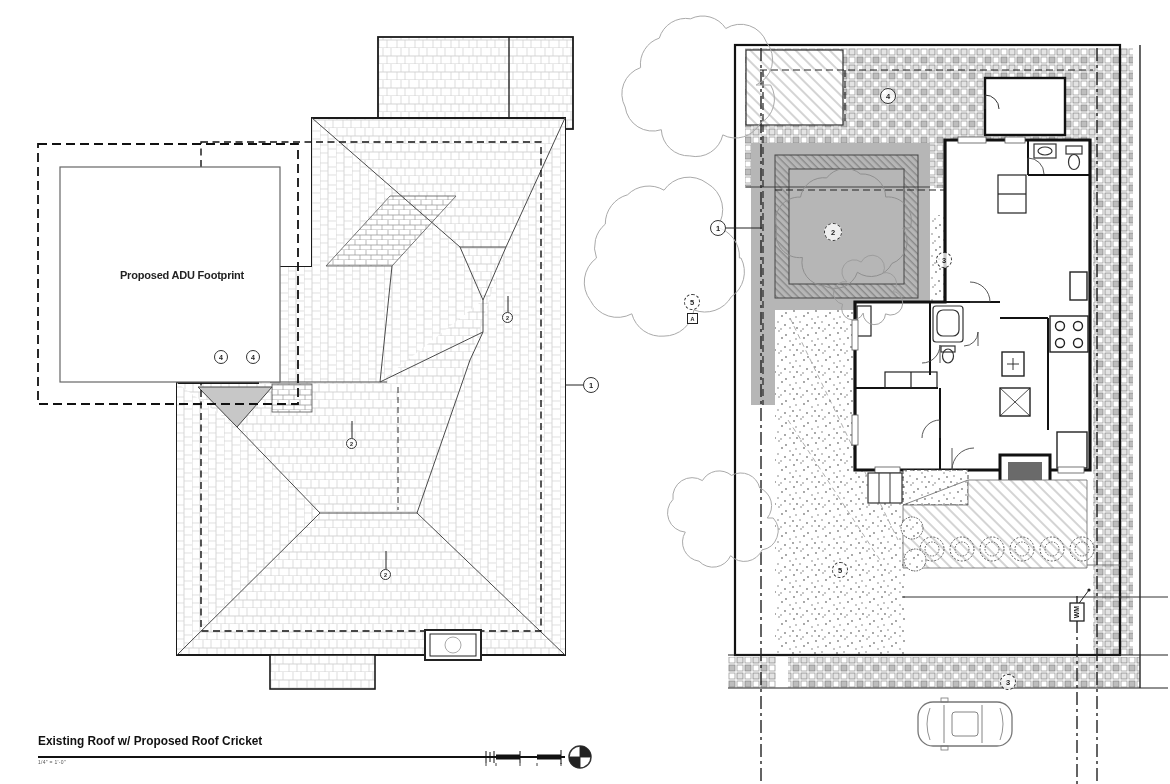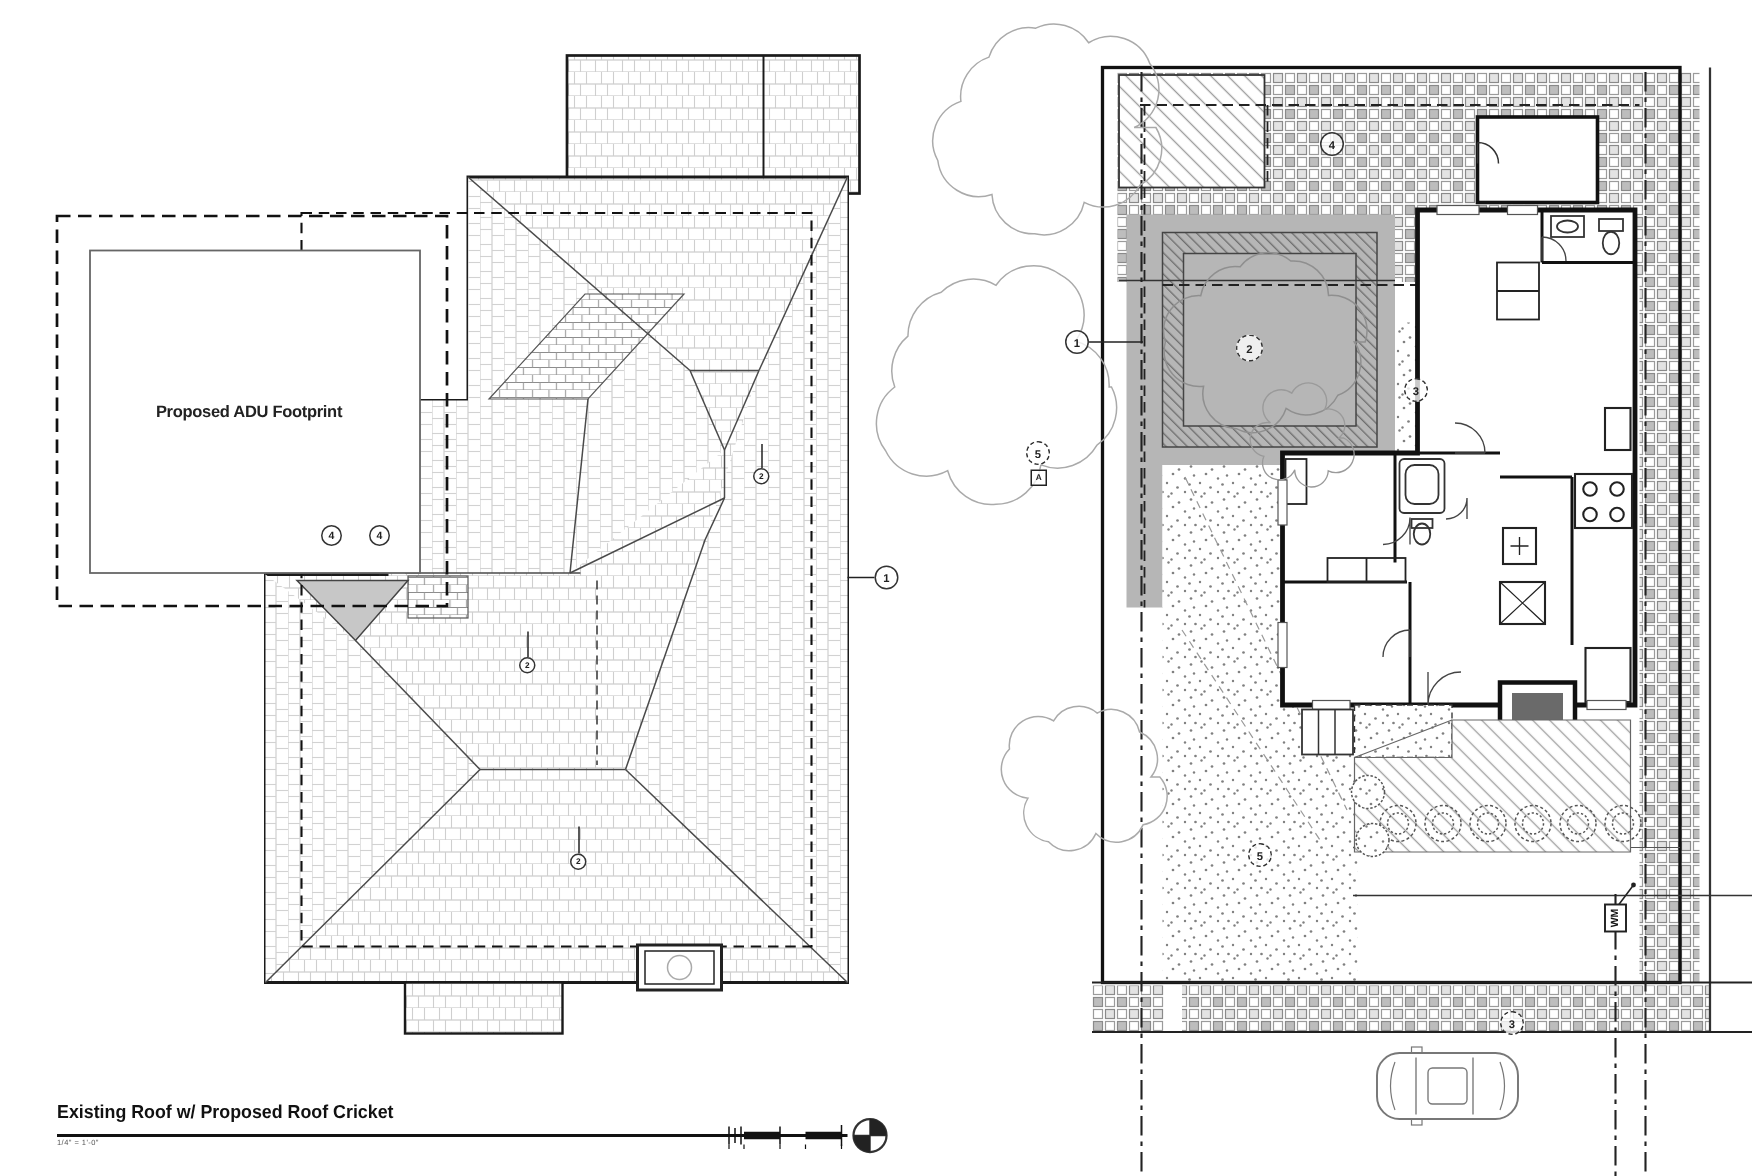--- a/index.html
+++ b/index.html
@@ -1,20 +1,20 @@
 <!DOCTYPE html>
 <html><head>
 <meta charset="utf-8">
 <style>
   html,body{margin:0;padding:0;background:#fff;}
   .canvas{position:relative;width:1170px;height:784px;background:#ffffff;overflow:hidden;
           font-family:"Liberation Sans",sans-serif;color:#1a1a1a;}
   svg{position:absolute;left:0;top:0;}
   .overlay{position:absolute;z-index:5;}
-  .adu-label{left:56px;top:167px;width:220px;height:215px;display:flex;align-items:center;justify-content:center;
+  .adu-label{left:72px;top:167px;width:220px;height:215px;display:flex;align-items:center;justify-content:center;
              font-size:11px;font-weight:bold;color:#222;letter-spacing:-0.2px;}
   .sheet-title{left:38px;top:734px;font-size:12.5px;font-weight:bold;color:#111;
                transform:scaleX(.95);transform-origin:left center;white-space:nowrap;}
   .scale-note{left:38px;top:759px;font-size:5px;color:#555;letter-spacing:0.3px;}
   .kn{position:absolute;z-index:6;border:1px solid #333;border-radius:50%;background:rgba(255,255,255,.78);
       display:flex;align-items:center;justify-content:center;color:#222;font-weight:bold;box-sizing:border-box;}
   .kn.dashed{border:1px dashed #333;}
   .kn.sq{border-radius:0;border:1px solid #222;}
   .s14{width:14px;height:14px;font-size:7px;}
   .s16{width:16px;height:16px;font-size:7.5px;}

